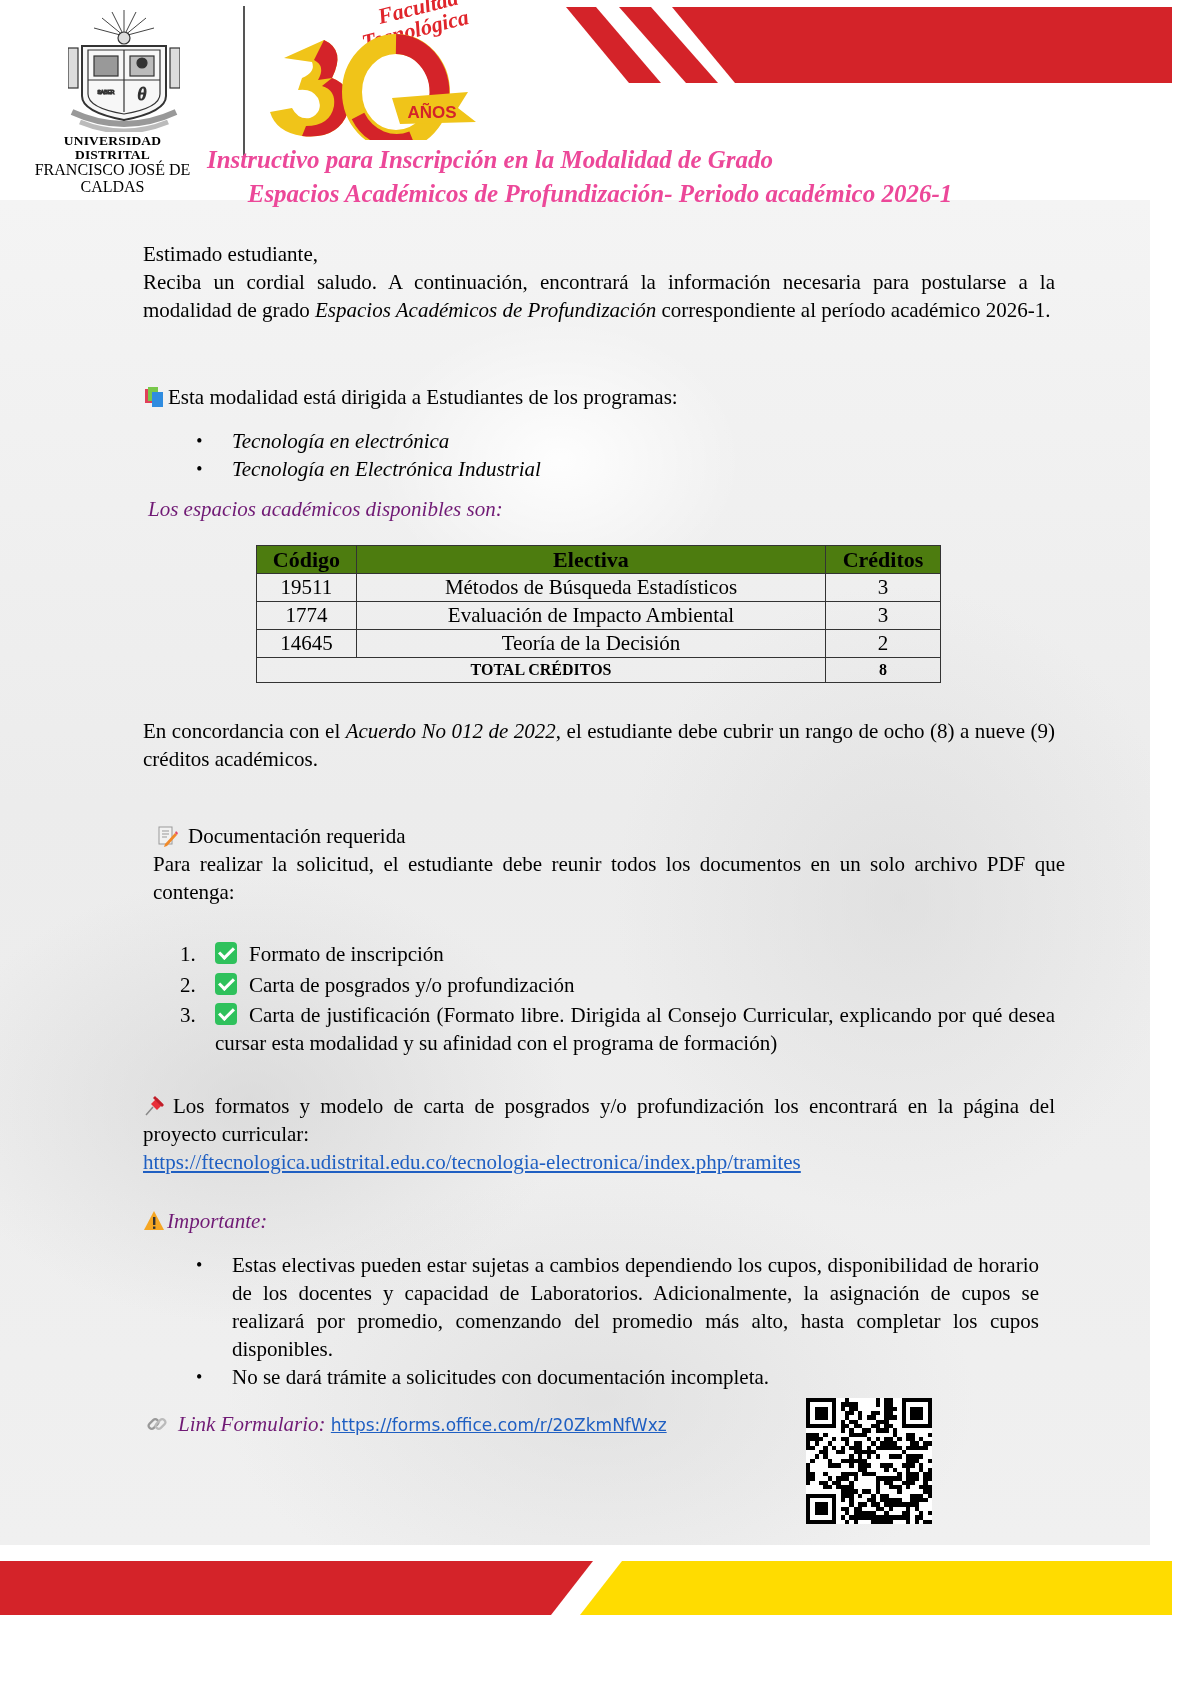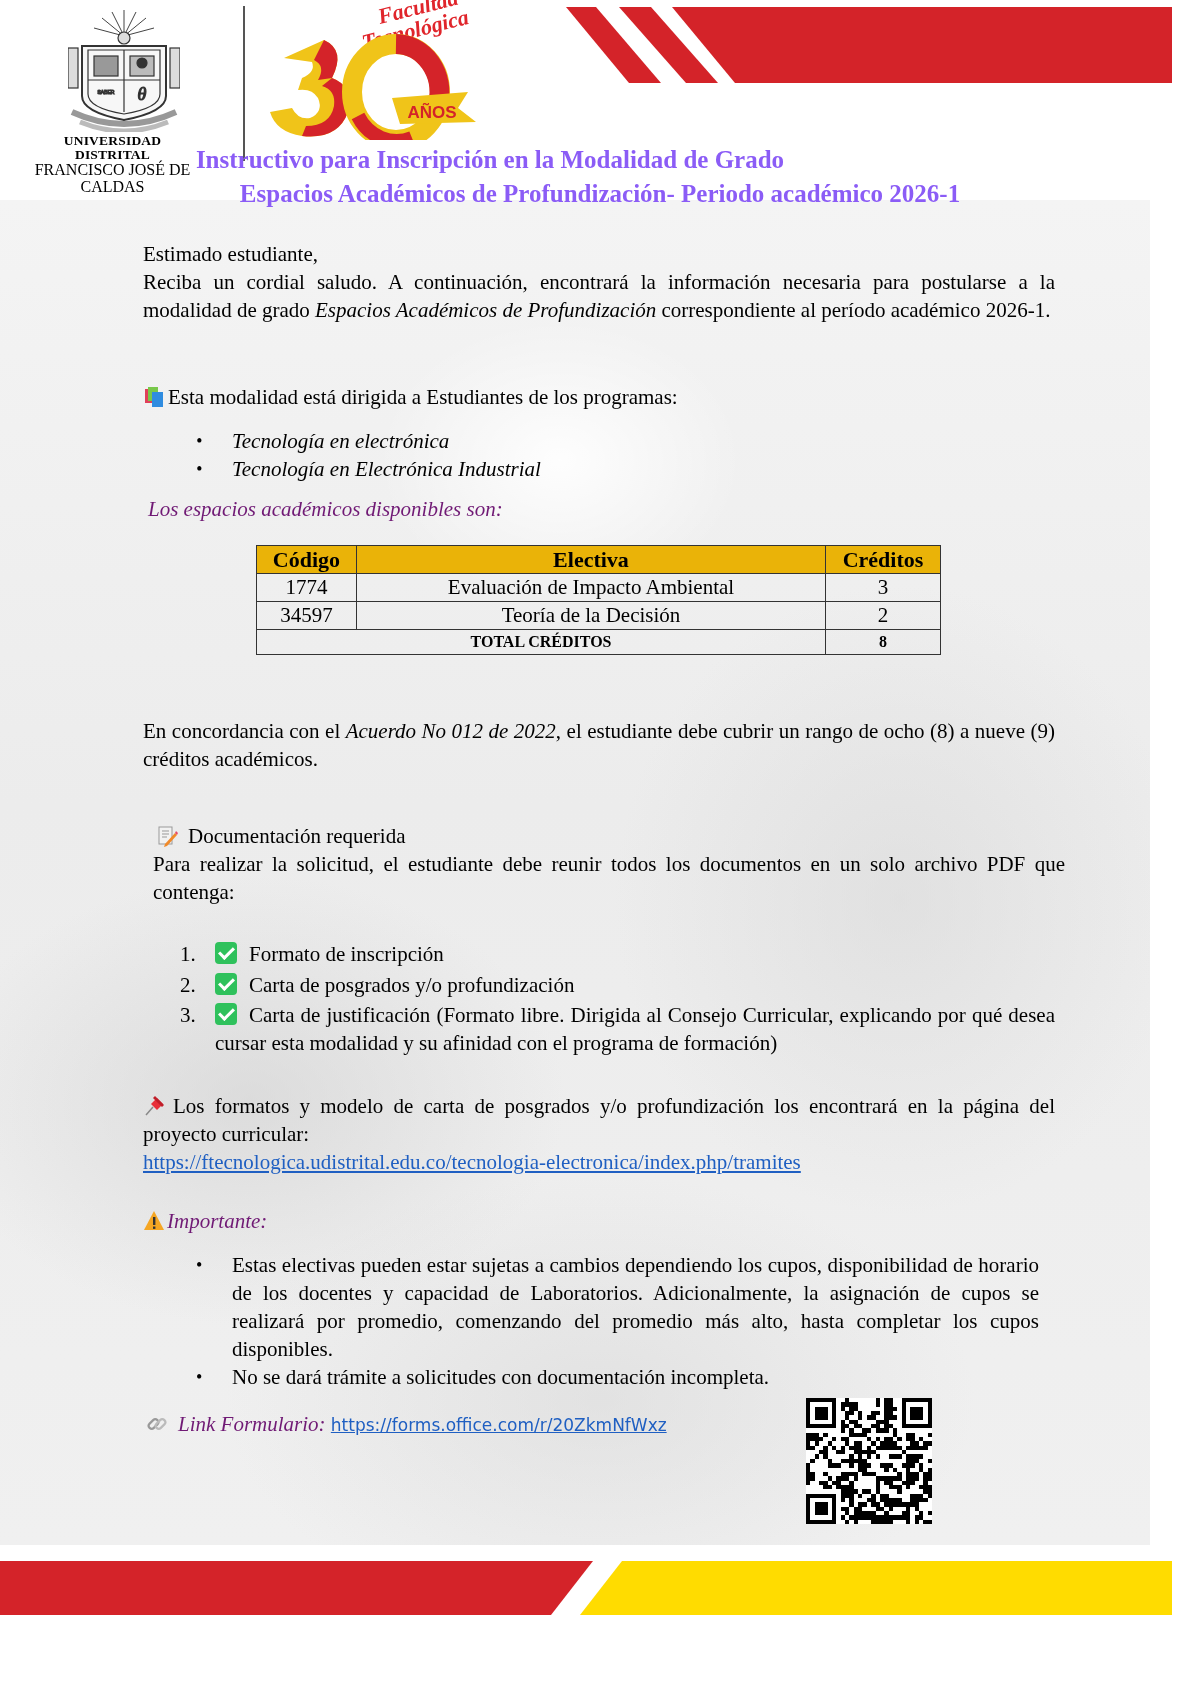--- a/index.html
+++ b/index.html
@@ -22,43 +22,43 @@
 
   
   .uni-crest { left: 68px; top: 8px; width: 112px; height: 124px; }
   .uni-name { left: 25px; top: 134px; width: 175px; text-align: center; line-height: 1.05; }
   .uni-name .l1 { font-weight: bold; font-size: 13.5px; letter-spacing: 0.2px; }
   .uni-name .l2 { font-size: 16px; }
   .v-divider { left: 243px; top: 6px; width: 2px; height: 155px; background: #555; }
   .fac-logo { left: 262px; top: 0; width: 260px; height: 140px; }
   .top-stripes { left: 566px; top: 5px; width: 606px; height: 78px; }
 
-  .title { left: 150px; width: 900px; text-align: center; color: #8b5cf6;
-           font-weight: bold; font-size: 25px; line-height: 1; }
+  .title { left: 150px; width: 900px; text-align: center; color: #ec4899;
+           font-style: italic; font-weight: bold; font-size: 25px; line-height: 1; }
   .title.t1 { top: 147px; left: 120px; width: 740px; }
   .title.t2 { top: 181px; left: 150px; width: 900px; }
 
   
   .body-text { font-size: 21px; line-height: 28px; }
   .p { left: 143px; width: 912px; text-align: justify; }
   .bold { font-weight: normal; }
   .ital { font-style: italic; }
   .red { color: #701a75; }
 
   .emoji-icon { display: inline-block; width: 22px; height: 22px; vertical-align: -4px; margin-right: 3px; }
 
   ul.bullets { margin: 16px; padding: 0; list-style: none; }
   ul.bullets li { position: relative; padding-left: 73px; }
   ul.bullets li::before { content: "•"; position: absolute; left: 37px; top: 0; font-size: 18px; }
 
   
   table.elect { position: absolute; left: 256px; top: 545px; width: 685px; border-collapse: collapse;
                 font-size: 21px; }
   table.elect th, table.elect td { border: 1.3px solid #333; text-align: center; padding: 0; height: 27px; line-height: 27px; }
-  table.elect th { background: #eab308; font-weight: bold; font-size: 22px; }
+  table.elect th { background: #4d7c0f; font-weight: bold; font-size: 22px; }
   table.elect td.total { font-weight: bold; font-size: 16px; height: 24px; line-height: 24px; }
 
   ol.docs { margin: 0; padding: 0; list-style: none; }
   ol.docs li { position: relative; padding-left: 72px; }
   ol.docs li .num { position: absolute; left: 37px; }
   .check { display: inline-block; width: 22px; height: 22px; background: #2fc15c; border-radius: 4px;
            vertical-align: -3px; margin-right: 12px; position: relative; }
   .check::after { content: ""; position: absolute; left: 7px; top: 2px; width: 6px; height: 12px;
                   border: solid #fff; border-width: 0 3px 3px 0; transform: rotate(45deg); }
 
@@ -158,26 +158,31 @@
     </colgroup>
   <thead>
     <tr>
       <th>Código</th>
       <th>Electiva</th>
       <th>Créditos</th>
     </tr>
   </thead>
   <tbody>
     <tr>
+      <td>19511</td>
+      <td>Métodos de Búsqueda Estadísticos</td>
+      <td>3</td>
+    </tr>
+    <tr>
       <td>1774</td>
       <td>Evaluación de Impacto Ambiental</td>
       <td>3</td>
     </tr>
     <tr>
-      <td>34597</td>
+      <td>14645</td>
       <td>Teoría de la Decisión</td>
       <td>2</td>
     </tr>
     <tr>
       <td class="total" colspan="2">TOTAL CRÉDITOS</td>
       <td class="total">8</td>
     </tr>
   </tbody>
 </table>
 

